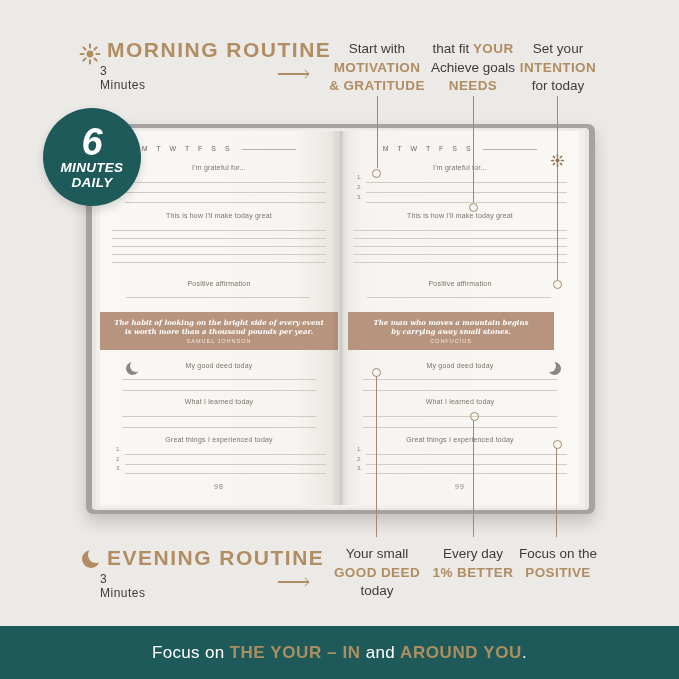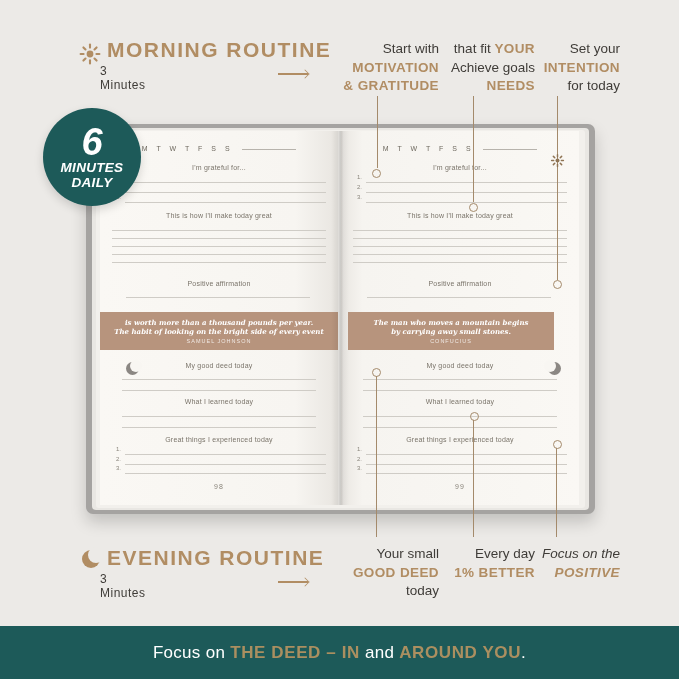--- a/index.html
+++ b/index.html
@@ -15,21 +15,21 @@
   .routine-title{position:absolute;font-size:21px;font-weight:bold;letter-spacing:1.5px;color:var(--tan);white-space:nowrap;}
   .routine-sub{position:absolute;font-size:12px;color:var(--dark);letter-spacing:0.5px;}
   .sunicon{position:absolute;color:var(--tan);line-height:0;}
   .arrow{position:absolute;width:30px;height:1.6px;background:var(--tan);}
   .arrow::after{content:"";position:absolute;right:-1px;top:-3.4px;width:7px;height:7px;
     border-top:1.6px solid var(--tan);border-right:1.6px solid var(--tan);transform:rotate(45deg) scale(.8);}
   .moon-shape{position:absolute;width:18px;height:18px;border-radius:50%;background:var(--tan);}
   .moon-shape::after{content:"";position:absolute;left:6px;top:-3px;width:16px;height:16px;border-radius:50%;background:var(--bg);}
 
   
-  .callout{position:absolute;width:124px;text-align:right;font-size:13.5px;line-height:18.5px;color:var(--dark);}
+  .callout{position:absolute;width:124px;text-align:center;font-size:13.5px;line-height:18.5px;color:var(--dark);}
   .callout .em{color:var(--tan);font-weight:bold;letter-spacing:0.4px;}
 
   
   .vline{position:absolute;width:1px;background:var(--callout-line);z-index:5;}
   .ring{position:absolute;width:7px;height:7px;border:1px solid var(--callout-line);border-radius:50%;z-index:5;}
   .page-sun{position:absolute;color:#8f7454;line-height:0;z-index:6;}
 
   
   .badge{position:absolute;left:43px;top:108px;width:98px;height:98px;border-radius:50%;background:var(--teal);
     z-index:7;display:flex;flex-direction:column;align-items:center;justify-content:center;color:#fff;
@@ -134,22 +134,22 @@
       <div class="plabel" style="top:81px">This is how I'll make today great</div>
       <div class="rule" style="top:98px;left:12px;right:12px"></div>
       <div class="rule" style="top:106px;left:12px;right:12px"></div>
       <div class="rule" style="top:114px;left:12px;right:12px"></div>
       <div class="rule" style="top:122px;left:12px;right:12px"></div>
       <div class="rule" style="top:130px;left:12px;right:12px"></div>
       <div class="plabel" style="top:149px">Positive affirmation</div>
       <div class="rule" style="top:165px;left:26px;right:28px"></div>
       <div class="quote-band" style="left:0;width:238px">
         <div class="quote-text">
-          <div>is worth more than a thousand pounds per year.</div>
-            <div>The habit of looking on the bright side of every event</div>
+          <div>The habit of looking on the bright side of every event</div>
+            <div>is worth more than a thousand pounds per year.</div>
         </div>
         <div class="quote-author">SAMUEL JOHNSON</div>
       </div>
       <div class="page-moon hollow-right" style="left:26px"></div>
       <div class="plabel" style="top:231px">My good deed today</div>
       <div class="rule" style="top:247px;left:22px;right:22px"></div>
       <div class="rule" style="top:258px;left:22px;right:22px"></div>
       <div class="plabel" style="top:267px">What I learned today</div>
       <div class="rule" style="top:284px;left:22px;right:22px"></div>
       <div class="rule" style="top:295px;left:22px;right:22px"></div>
@@ -261,22 +261,22 @@
 
   <div class="callout" style="left:315px;top:545px;">
     <div>Your small</div>
     <div class="em">GOOD DEED</div>
     <div>today</div>
   </div>
   <div class="callout" style="left:411px;top:545px;">
     <div>Every day</div>
     <div class="em">1% BETTER</div>
   </div>
-  <div class="callout" style="left:496px;top:545px;font-style:italic;">
+  <div class="callout" style="left:496px;top:545px;">
     <div>Focus on the</div>
     <div class="em">POSITIVE</div>
   </div>
 
   <div class="footer">
-    <p style="margin:0"><span>Focus on </span><span class="gold">THE DEED – IN</span><span> and </span><span class="gold">AROUND YOU</span><span>.</span></p>
+    <p style="margin:0"><span>Focus on </span><span class="gold">THE YOUR – IN</span><span> and </span><span class="gold">AROUND YOU</span><span>.</span></p>
   </div>
 
 </div>
 
 </body></html>

